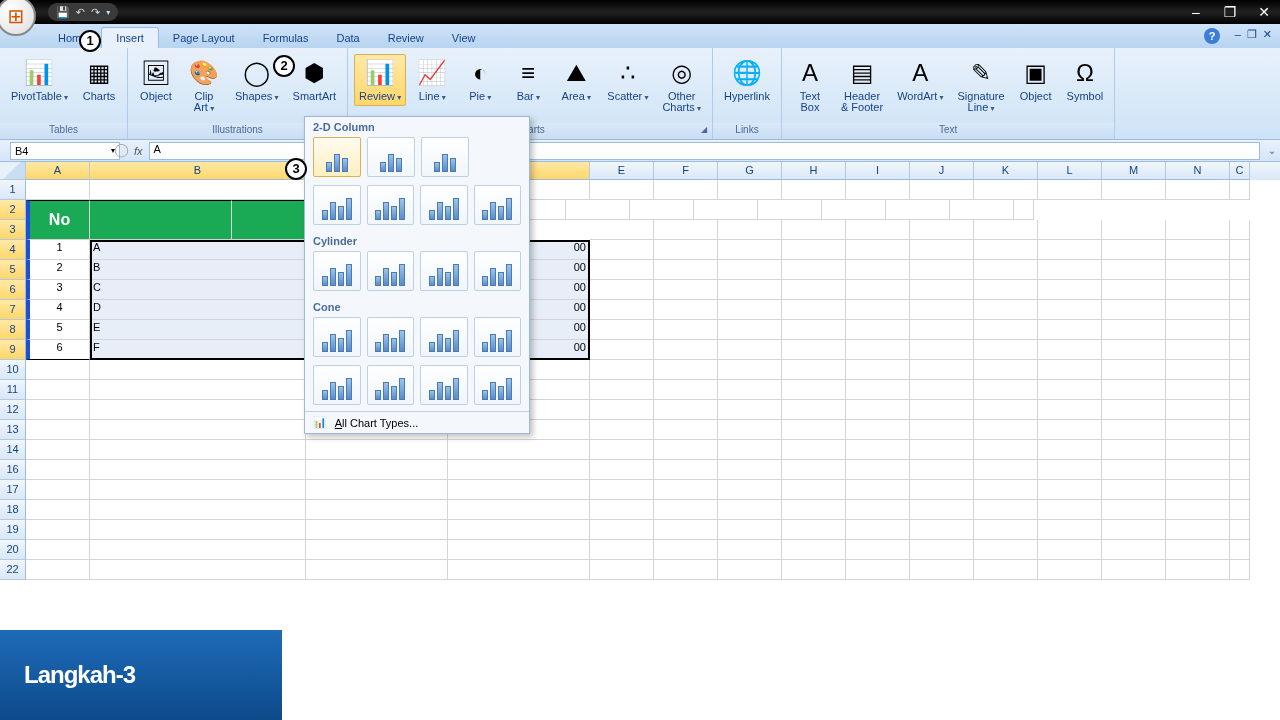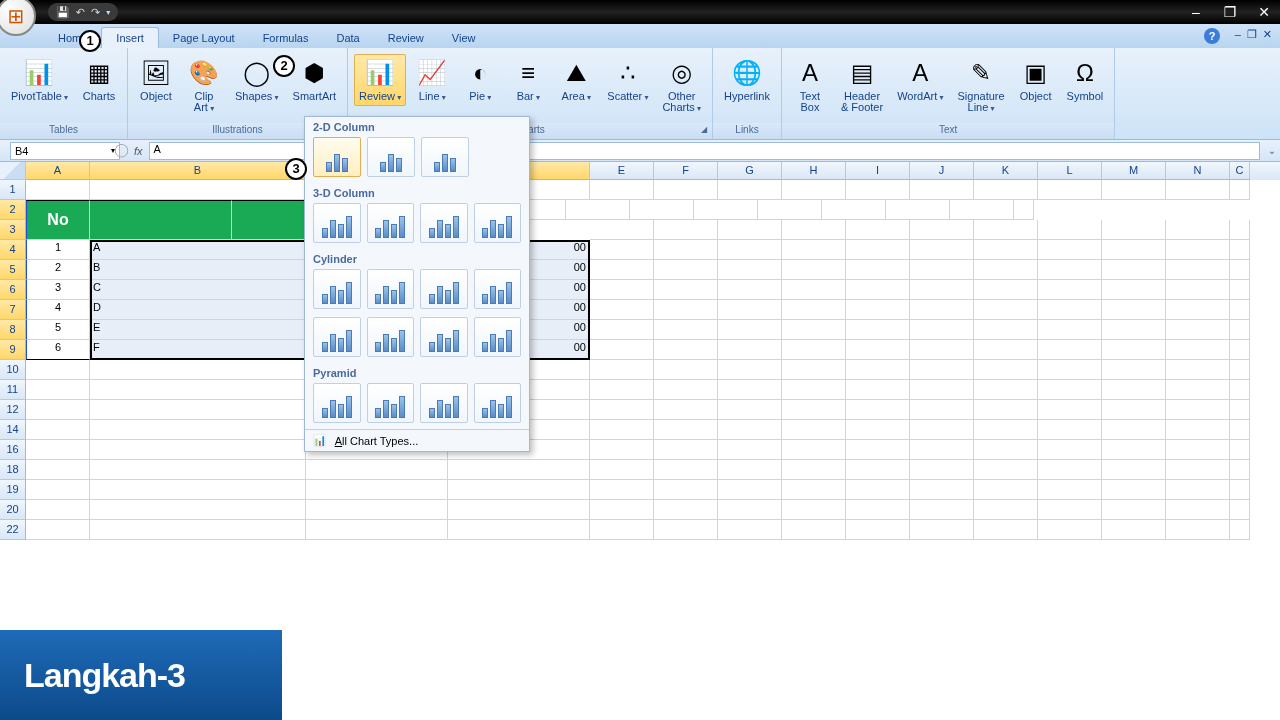--- a/index.html
+++ b/index.html
@@ -49,38 +49,38 @@
 .col-hdr.sel { background: linear-gradient(#ffe9a7, #ffd76a); }
 .grid-rows { }
 .grid-row { display: flex; height: 20px; }
 .row-hdr { width: 26px; background: linear-gradient(#f0f6fc, #d9e7f7); border-right: 1px solid #9bbce0; border-bottom: 1px solid #b6c8de; text-align: center; font-size: 11px; color: #15428b; line-height: 18px; }
 .row-hdr.sel { background: linear-gradient(#ffe9a7, #ffd76a); }
 .cell { border-right: 1px solid #d4d4d4; border-bottom: 1px solid #d4d4d4; font-size: 11px; padding: 1px 3px; overflow: hidden; white-space: nowrap; }
 .hdr-cell { background: #1aaa55; color: #fff; font-weight: bold; font-size: 16px; text-align: center; display: flex; align-items: center; justify-content: center; }
 .num-cell { text-align: center; }
 .val-cell { text-align: right; }
 .databorder-top { border-top: 1px solid #000;}
-.databorder-left { border-left: 1px solid #1d4ed8;}
+.databorder-left { border-left: 4px solid #1d4ed8;}
 .databorder-right { border-right: 1px solid #000;}
 .databorder-bottom { border-bottom: 1px solid #000;}
 
 
 .col-dropdown { position: absolute; left: 304px; top: 116px; width: 226px; background: #f4f8fc; border: 1px solid #a0b8d8; box-shadow: 3px 3px 6px rgba(0,0,0,0.25); z-index: 200; font-size: 11px; }
 .dd-section-label { color: #4a6a9c; font-weight: bold; padding: 4px 8px 2px; }
 .dd-row { display: flex; gap: 6px; padding: 2px 8px 6px; }
 .chart-thumb { width: 48px; height: 40px; border: 1px solid #c0d0e4; background: linear-gradient(#fff, #f0f6fc); cursor: pointer; display: flex; align-items: flex-end; justify-content: center; padding: 4px; gap: 2px; border-radius: 2px; }
 .chart-thumb.hover { border-color: #e0b050; background: linear-gradient(#fffcf0, #ffefc0); }
 .bar { width: 6px; background: linear-gradient(#9cc4e8, #5a8cc8); border: 1px solid #4a7ab8; }
 .dd-foot { border-top: 1px solid #c0d0e4; padding: 4px 8px; display: flex; align-items: center; gap: 8px; cursor: pointer; }
 
 
 .callout { position: absolute; width: 22px; height: 22px; border: 2px solid #000; border-radius: 50%; background: #fff; font-weight: bold; font-size: 13px; text-align: center; line-height: 18px; z-index: 300; }
 
 
-.step-badge { position: absolute; left: 0; bottom: 0; width: 282px; height: 90px; background: linear-gradient(#1e6bb8, #0d4a8a); color: #fff; font-size: 34px; font-weight: 900; display: flex; align-items: center; padding-left: 24px; font-family: Arial, sans-serif; letter-spacing:-1px;}
+.step-badge { position: absolute; left: 0; bottom: 0; width: 282px; height: 90px; background: linear-gradient(#1e6bb8, #0d4a8a); color: #fff; font-size: 24px; font-weight: 900; display: flex; align-items: center; padding-left: 24px; font-family: Arial, sans-serif; letter-spacing:-1px;}
 </style>
 </head>
 <body>
 
 <div class="titlebar">
   <div class="office-btn"></div>
   <div class="qat">
     <span>💾</span>
     <span>↶</span>
     <span>↷</span>
@@ -460,39 +460,75 @@
         <div class="cell" style="width: 64px;"></div>
         <div class="cell" style="width: 64px;"></div>
         <div class="cell" style="width: 64px;"></div>
         <div class="cell" style="width: 64px;"></div>
         <div class="cell" style="width: 64px;"></div>
         <div class="cell" style="width: 64px;"></div>
         <div class="cell" style="width: 64px;"></div>
         <div class="cell" style="width: 20px;"></div>
       </div>
       <div class="grid-row">
+        <div class="row-hdr">13</div>
+        <div class="cell" style="width: 64px;"></div>
+        <div class="cell" style="width: 216px;"></div>
+        <div class="cell" style="width: 142px;"></div>
+        <div class="cell" style="width: 142px;"></div>
+        <div class="cell" style="width: 64px;"></div>
+        <div class="cell" style="width: 64px;"></div>
+        <div class="cell" style="width: 64px;"></div>
+        <div class="cell" style="width: 64px;"></div>
+        <div class="cell" style="width: 64px;"></div>
+        <div class="cell" style="width: 64px;"></div>
+        <div class="cell" style="width: 64px;"></div>
+        <div class="cell" style="width: 64px;"></div>
+        <div class="cell" style="width: 64px;"></div>
+        <div class="cell" style="width: 64px;"></div>
+        <div class="cell" style="width: 20px;"></div>
+      </div>
+      <div class="grid-row">
         <div class="row-hdr">14</div>
         <div class="cell" style="width: 64px;"></div>
         <div class="cell" style="width: 216px;"></div>
         <div class="cell" style="width: 142px;"></div>
         <div class="cell" style="width: 142px;"></div>
         <div class="cell" style="width: 64px;"></div>
         <div class="cell" style="width: 64px;"></div>
         <div class="cell" style="width: 64px;"></div>
         <div class="cell" style="width: 64px;"></div>
         <div class="cell" style="width: 64px;"></div>
         <div class="cell" style="width: 64px;"></div>
         <div class="cell" style="width: 64px;"></div>
         <div class="cell" style="width: 64px;"></div>
         <div class="cell" style="width: 64px;"></div>
         <div class="cell" style="width: 64px;"></div>
         <div class="cell" style="width: 20px;"></div>
       </div>
       <div class="grid-row">
         <div class="row-hdr">16</div>
+        <div class="cell" style="width: 64px;"></div>
+        <div class="cell" style="width: 216px;"></div>
+        <div class="cell" style="width: 142px;"></div>
+        <div class="cell" style="width: 142px;"></div>
+        <div class="cell" style="width: 64px;"></div>
+        <div class="cell" style="width: 64px;"></div>
+        <div class="cell" style="width: 64px;"></div>
+        <div class="cell" style="width: 64px;"></div>
+        <div class="cell" style="width: 64px;"></div>
+        <div class="cell" style="width: 64px;"></div>
+        <div class="cell" style="width: 64px;"></div>
+        <div class="cell" style="width: 64px;"></div>
+        <div class="cell" style="width: 64px;"></div>
+        <div class="cell" style="width: 64px;"></div>
+        <div class="cell" style="width: 20px;"></div>
+      </div>
+      <div class="grid-row">
+        <div class="row-hdr">17</div>
         <div class="cell" style="width: 64px;"></div>
         <div class="cell" style="width: 216px;"></div>
         <div class="cell" style="width: 142px;"></div>
         <div class="cell" style="width: 142px;"></div>
         <div class="cell" style="width: 64px;"></div>
         <div class="cell" style="width: 64px;"></div>
         <div class="cell" style="width: 64px;"></div>
         <div class="cell" style="width: 64px;"></div>
         <div class="cell" style="width: 64px;"></div>
         <div class="cell" style="width: 64px;"></div>
@@ -590,21 +626,20 @@
         <div class="bar" style="height: 10px;"></div>
         <div class="bar" style="height: 18px;"></div>
         <div class="bar" style="height: 14px;"></div>
       </div>
       <div class="chart-thumb">
         <div class="bar" style="height: 10px;"></div>
         <div class="bar" style="height: 18px;"></div>
         <div class="bar" style="height: 14px;"></div>
       </div>
     </div>
-    <div class="dd-section-label">3-D Column</div>
     <div class="dd-row">
       <div class="chart-thumb">
         <div class="bar" style="height: 10px;"></div>
         <div class="bar" style="height: 18px;"></div>
         <div class="bar" style="height: 14px;"></div>
         <div class="bar" style="height: 22px;"></div>
       </div>
       <div class="chart-thumb">
         <div class="bar" style="height: 10px;"></div>
         <div class="bar" style="height: 18px;"></div>
@@ -644,20 +679,21 @@
         <div class="bar" style="height: 14px;"></div>
         <div class="bar" style="height: 22px;"></div>
       </div>
       <div class="chart-thumb">
         <div class="bar" style="height: 10px;"></div>
         <div class="bar" style="height: 18px;"></div>
         <div class="bar" style="height: 14px;"></div>
         <div class="bar" style="height: 22px;"></div>
       </div>
     </div>
+    <div class="dd-section-label">Cone</div>
     <div class="dd-row">
       <div class="chart-thumb">
         <div class="bar" style="height: 10px;"></div>
         <div class="bar" style="height: 18px;"></div>
         <div class="bar" style="height: 14px;"></div>
         <div class="bar" style="height: 22px;"></div>
       </div>
       <div class="chart-thumb">
         <div class="bar" style="height: 10px;"></div>
         <div class="bar" style="height: 18px;"></div>
@@ -670,21 +706,20 @@
         <div class="bar" style="height: 14px;"></div>
         <div class="bar" style="height: 22px;"></div>
       </div>
       <div class="chart-thumb">
         <div class="bar" style="height: 10px;"></div>
         <div class="bar" style="height: 18px;"></div>
         <div class="bar" style="height: 14px;"></div>
         <div class="bar" style="height: 22px;"></div>
       </div>
     </div>
-    <div class="dd-section-label">Pyramid</div>
     <div class="dd-row">
       <div class="chart-thumb">
         <div class="bar" style="height: 10px;"></div>
         <div class="bar" style="height: 18px;"></div>
         <div class="bar" style="height: 14px;"></div>
         <div class="bar" style="height: 22px;"></div>
       </div>
       <div class="chart-thumb">
         <div class="bar" style="height: 10px;"></div>
         <div class="bar" style="height: 18px;"></div>

